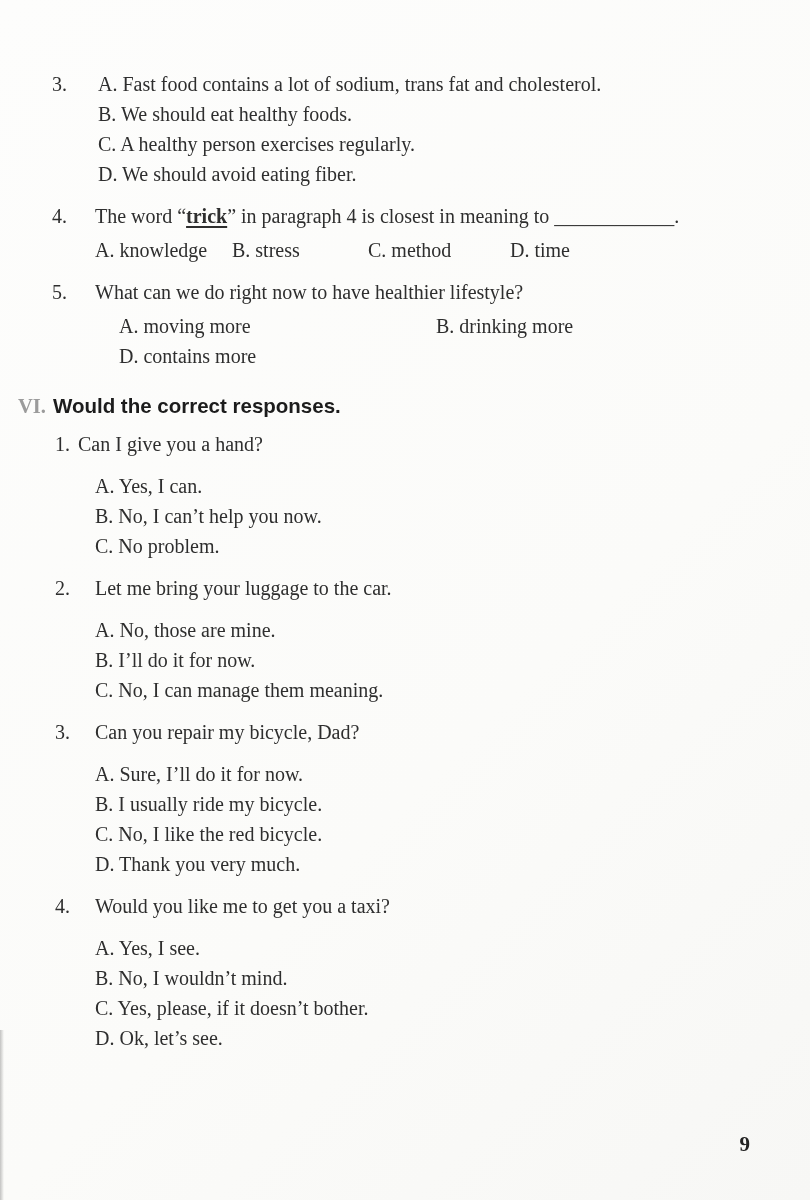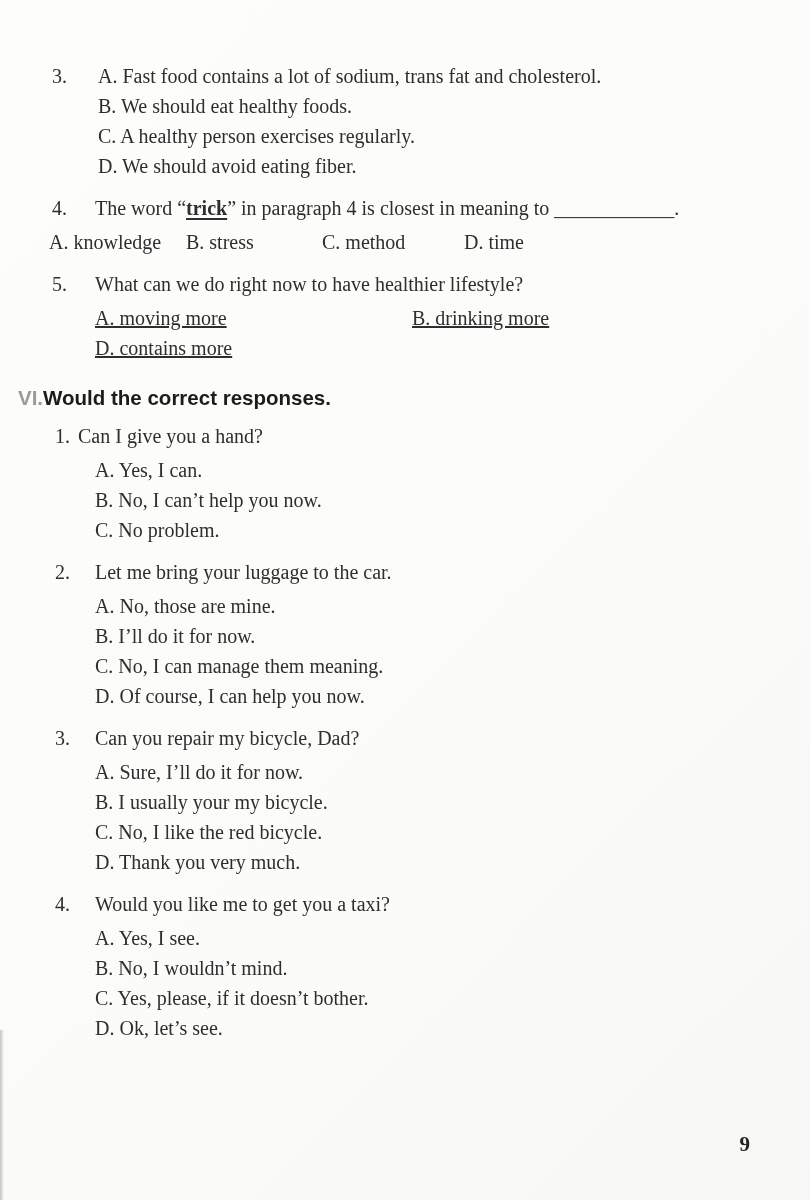--- a/index.html
+++ b/index.html
@@ -36,61 +36,62 @@
   }
   .q-line .q-num {
     position: absolute;
     left: 52px;
     top: 0;
   }
   .q-line.tight { padding-left: 78px; }
   .q-line.tight .q-num { left: 57px; }
   .part6 .q-line .q-num { left: 55px; }
   .options {
-    margin-top: 4px;
+    margin-top: 12px;
     margin-left: 98px;
     font-size: 20px;
   }
   .part6 .options { margin-left: 95px; }
   .option { line-height: 30px; }
   .options-row {
     display: flex;
     margin-top: 4px;
-    margin-left: 49px;
+    margin-left: 95px;
     font-size: 20px;
     line-height: 30px;
   }
   .options-row .opt-a { width: 137px; }
   .options-row .opt-b { width: 136px; }
   .options-row .opt-c { width: 142px; }
   .options-row .opt-d { flex: 1; }
   .options-grid {
     display: grid;
     grid-template-columns: 317px auto;
     margin-top: 4px;
-    margin-left: 95px;
-    font-size: 20px;
-    line-height: 30px;
-    text-decoration: underline;
+    margin-left: 119px;
+    font-size: 20px;
+    line-height: 30px;
   }
   .kw {
     font-weight: bold;
     text-decoration: underline;
     text-underline-offset: 3px;
   }
   .section-header {
     margin: 20px 0 8px 18px;
     font-family: "Liberation Sans", "DejaVu Sans", sans-serif;
     font-weight: bold;
     font-size: 20.5px;
     line-height: 30px;
     color: #1c1c1c;
   }
   .section-header .numeral {
     color: #9b9b9b;
+    margin-right: 7px;
+    font-family: Liberation Serif, serif;
   }
   .page-number {
     position: absolute;
     top: 1132px;
     right: 60px;
     font-size: 21px;
     font-weight: bold;
     color: #222;
   }
 </style>
@@ -158,31 +159,30 @@
       </div>
 
       <div class="question">
         <div class="q-line">
           <span class="q-num">2.</span><span>Let me bring your luggage to the car.</span>
         </div>
         <div class="options">
           <div class="option">A. No, those are mine.</div>
           <div class="option">B. I’ll do it for now.</div>
           <div class="option">C. No, I can manage them meaning.</div>
-          <div class="option">D. Of course, I can help you now.</div>
         </div>
       </div>
 
       <div class="question">
         <div class="q-line">
           <span class="q-num">3.</span><span>Can you repair my bicycle, Dad?</span>
         </div>
         <div class="options">
           <div class="option">A. Sure, I’ll do it for now.</div>
-          <div class="option">B. I usually your my bicycle.</div>
+          <div class="option">B. I usually ride my bicycle.</div>
           <div class="option">C. No, I like the red bicycle.</div>
           <div class="option">D. Thank you very much.</div>
         </div>
       </div>
 
       <div class="question">
         <div class="q-line">
           <span class="q-num">4.</span><span>Would you like me to get you a taxi?</span>
         </div>
         <div class="options">

